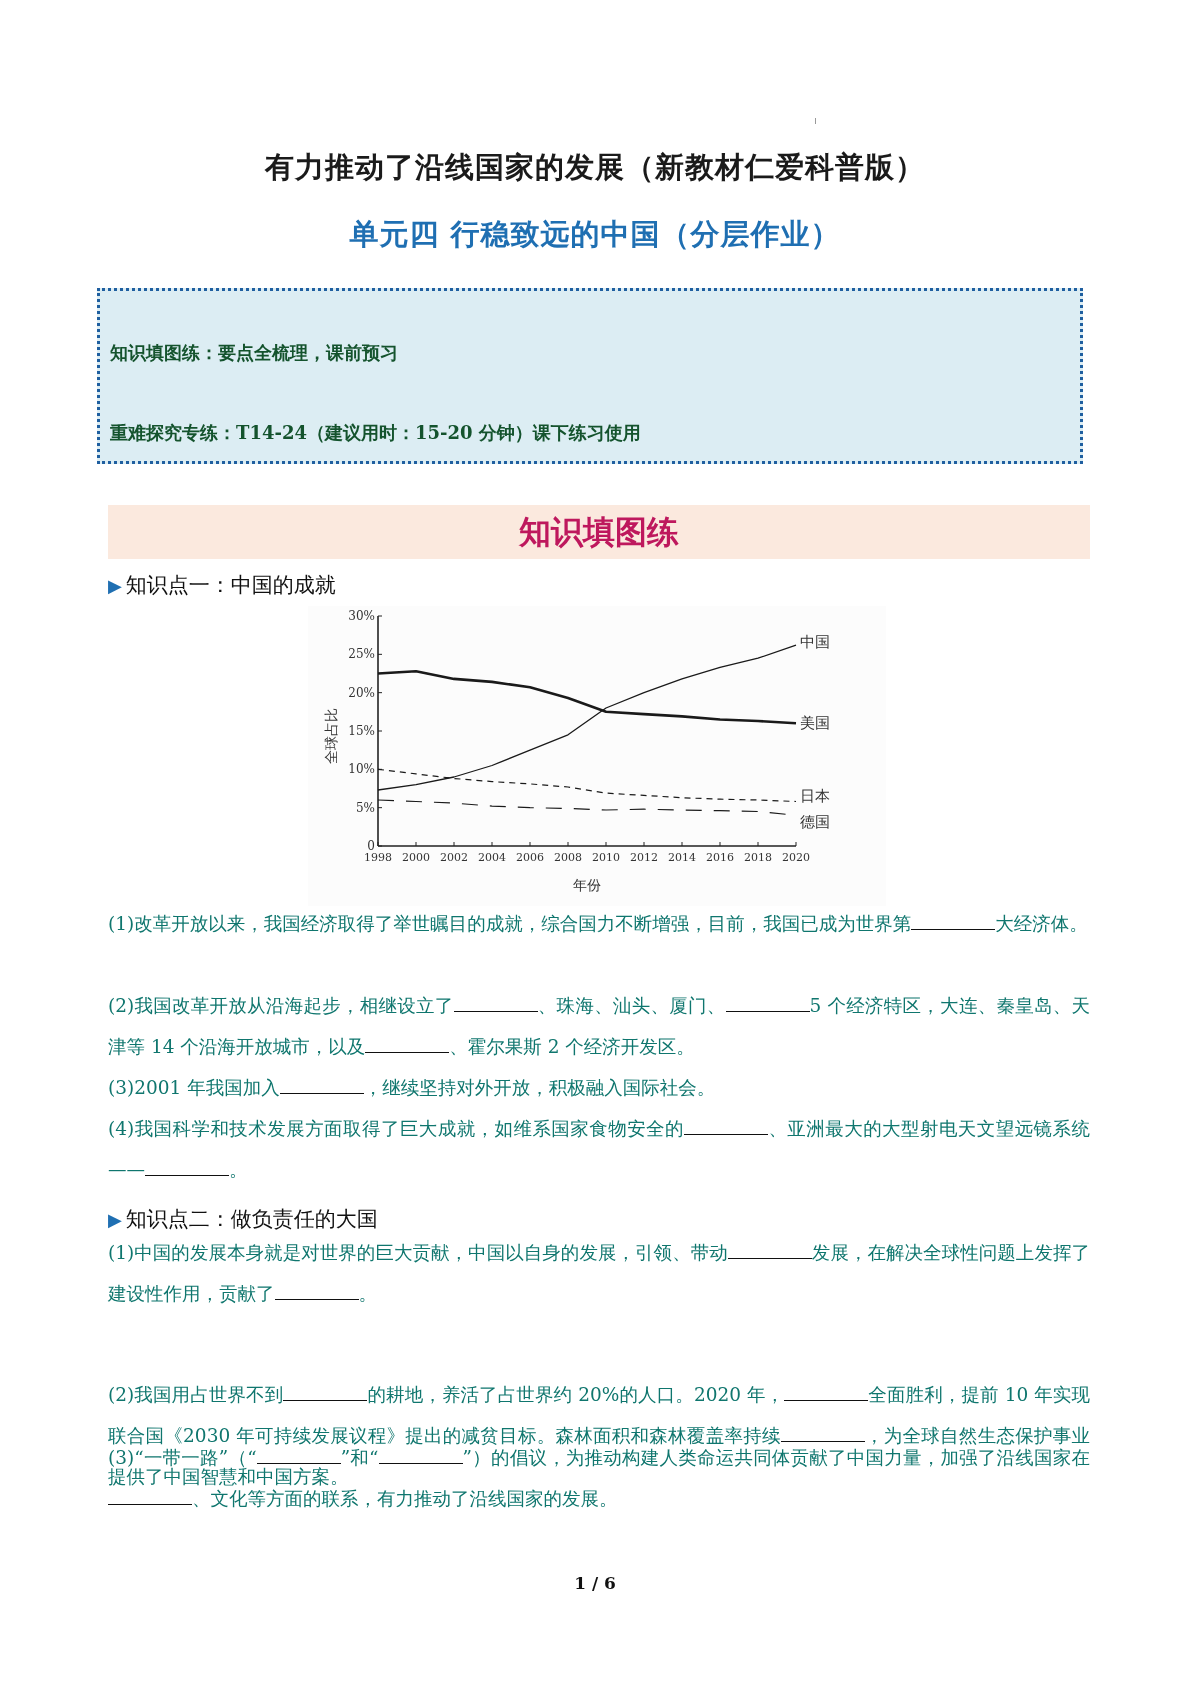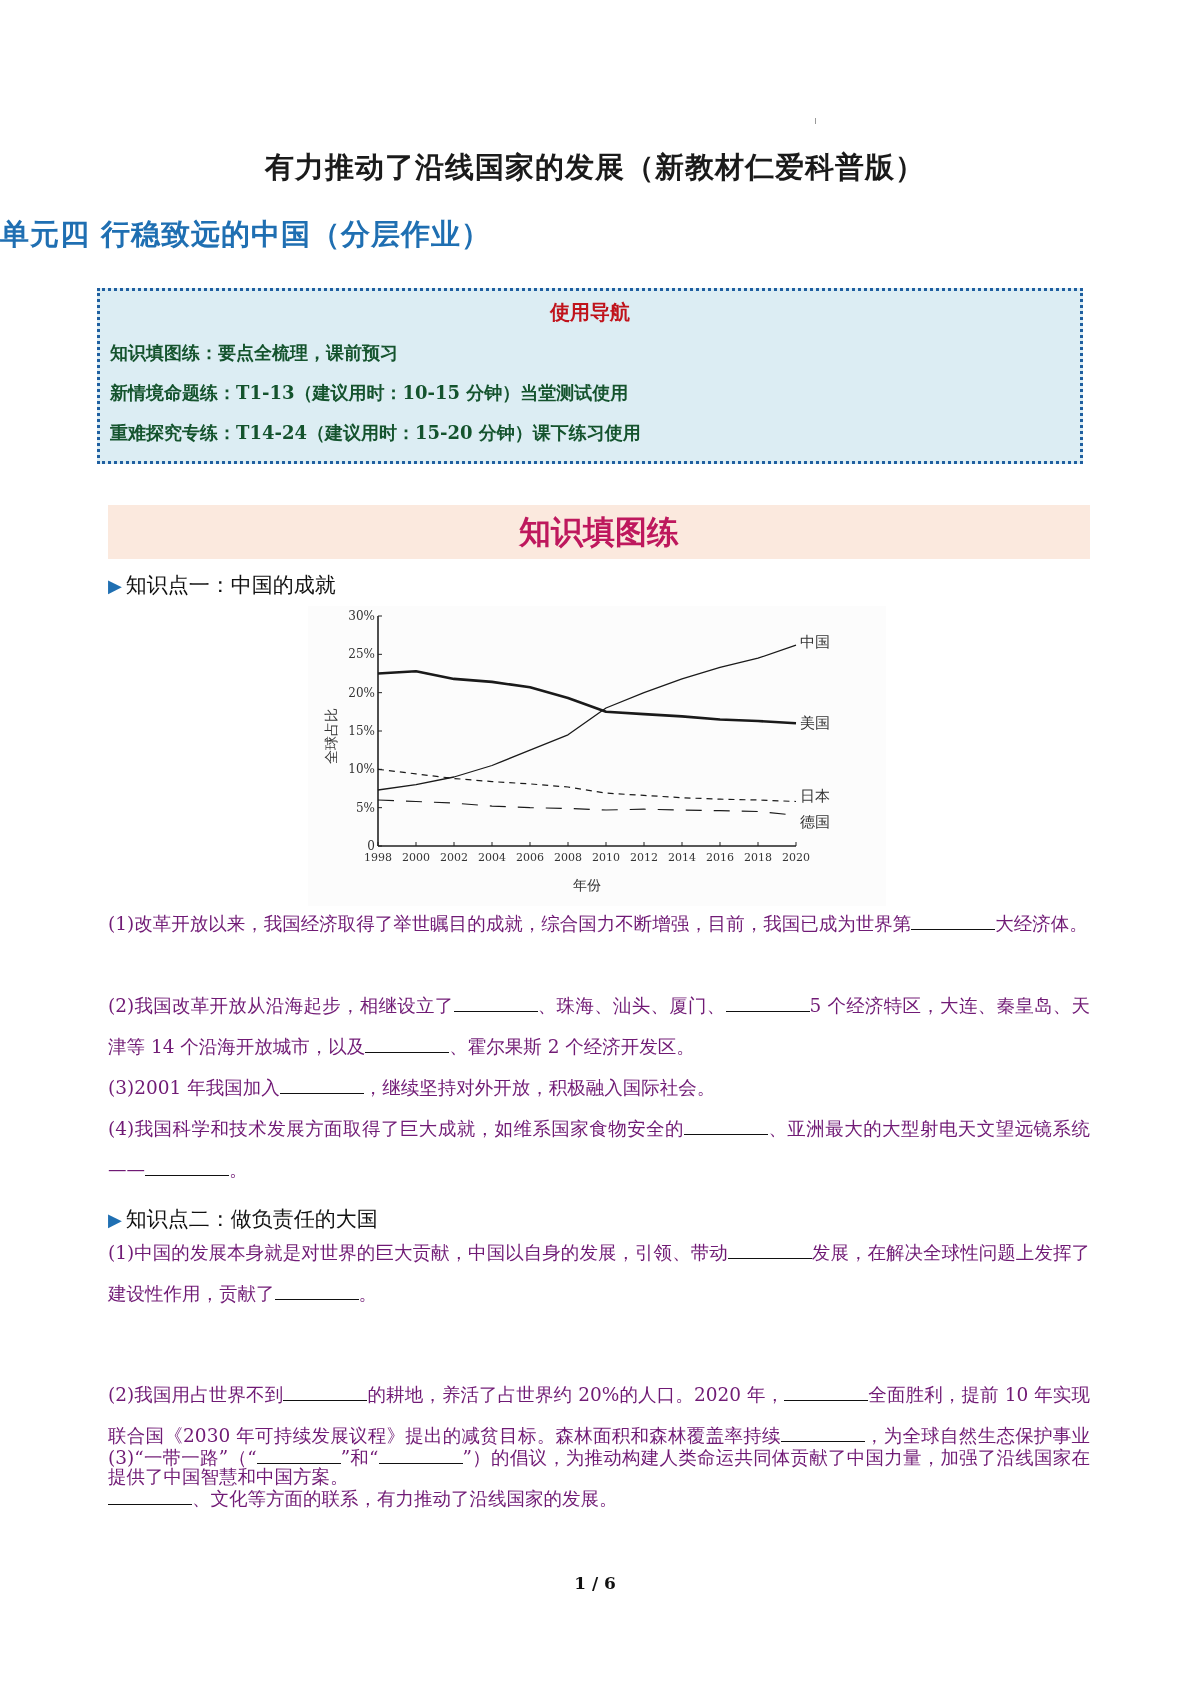--- a/index.html
+++ b/index.html
@@ -1,52 +1,50 @@
 <!DOCTYPE html>
 <html><head>
 <meta charset="utf-8">
 <style>
   html, body { margin: 0; padding: 0; background: #ffffff; }
   body { width: 1190px; height: 1683px; position: relative; overflow: hidden;
          font-family: "DejaVu Serif", "Liberation Serif", serif; color: #111; }
   .tick-mark { position: absolute; left: 815px; top: 118px; width: 1px; height: 6px; background: #999; }
   .title-main { position: absolute; top: 148px; left: 0; width: 1190px; text-align: center;
                 font-family: "DejaVu Sans", sans-serif; font-weight: bold; font-size: 29px; color: #1a1a1a; letter-spacing: 1px; }
-  .title-sub { position: absolute; top: 215px; left: 0; width: 1190px; 
+  .title-sub { position: absolute; top: 215px; left: 0; width: 1190px; text-align: center;
                font-family: "DejaVu Sans", sans-serif; font-weight: bold; font-size: 29px; color: #1f6fb2; letter-spacing: 1px; }
   .nav-box { position: absolute; left: 97px; top: 288px; width: 986px; height: 176px;
              background: #dcedf3; border: 3px dotted #1f5fa0; box-sizing: border-box; }
   .nav-title { position: absolute; top: 8px; left: 0; width: 100%; text-align: center;
                font-family: "DejaVu Sans", sans-serif; font-weight: bold; font-size: 20px; color: #c0131b; }
   .nav-line { position: absolute; left: 10px; font-family: "DejaVu Serif", serif; font-weight: bold; font-size: 18px; color: #14532d; }
   .banner { position: absolute; left: 108px; top: 505px; width: 982px; height: 54px; background: #fbe9de;
             text-align: center; }
   .banner span { display: inline-block; line-height: 54px; font-family: "DejaVu Sans", sans-serif; font-weight: bold;
                  font-size: 32px; color: #be185d; }
   .kp-head { position: absolute; left: 108px; font-family: "DejaVu Sans", sans-serif; font-size: 21px; color: #111; margin-top: 8px; }
   .kp-head .tri { color: #1f6fb2; font-size: 18px; margin-right: 4px; }
   .chart { position: absolute; left: 308px; top: 606px; width: 578px; height: 300px; }
-  .para { position: absolute; left: 108px; width: 982px; font-size: 18.5px; line-height: 41px; color: #701a75;
+  .para { position: absolute; left: 108px; width: 982px; font-size: 18.5px; line-height: 41px; color: #0f766e;
           font-family: "DejaVu Serif", "Liberation Serif", serif; text-align: justify; }
   .blank { display: inline-block; border-bottom: 1.5px solid #111; width: 84px; height: 18px; vertical-align: baseline; }
   .footer { position: absolute; top: 1573px; left: 0; width: 1190px; text-align: center; font-weight: bold;
             font-size: 17px; font-family: "DejaVu Serif", serif; }
 </style>
 </head>
 <body>
 
 <div class="tick-mark"></div>
 
 <div class="title-main">有力推动了沿线国家的发展（新教材仁爱科普版）</div>
 <div class="title-sub">单元四 行稳致远的中国（分层作业）</div>
 
 <div class="nav-box">
-  <div class="nav-title">使用导航</div>
   <div class="nav-line" style="top:50px">知识填图练：要点全梳理，课前预习</div>
-  <div class="nav-line" style="top:90px">新情境命题练：T1-13（建议用时：10-15 分钟）当堂测试使用</div>
   <div class="nav-line" style="top:130px">重难探究专练：T14-24（建议用时：15-20 分钟）课下练习使用</div>
 </div>
 
 <div class="banner">
   <span>知识填图练</span>
 </div>
 
 <div class="kp-head" style="top:563px">
   <span class="tri">▶</span><span>知识点一：中国的成就</span>
 </div>

